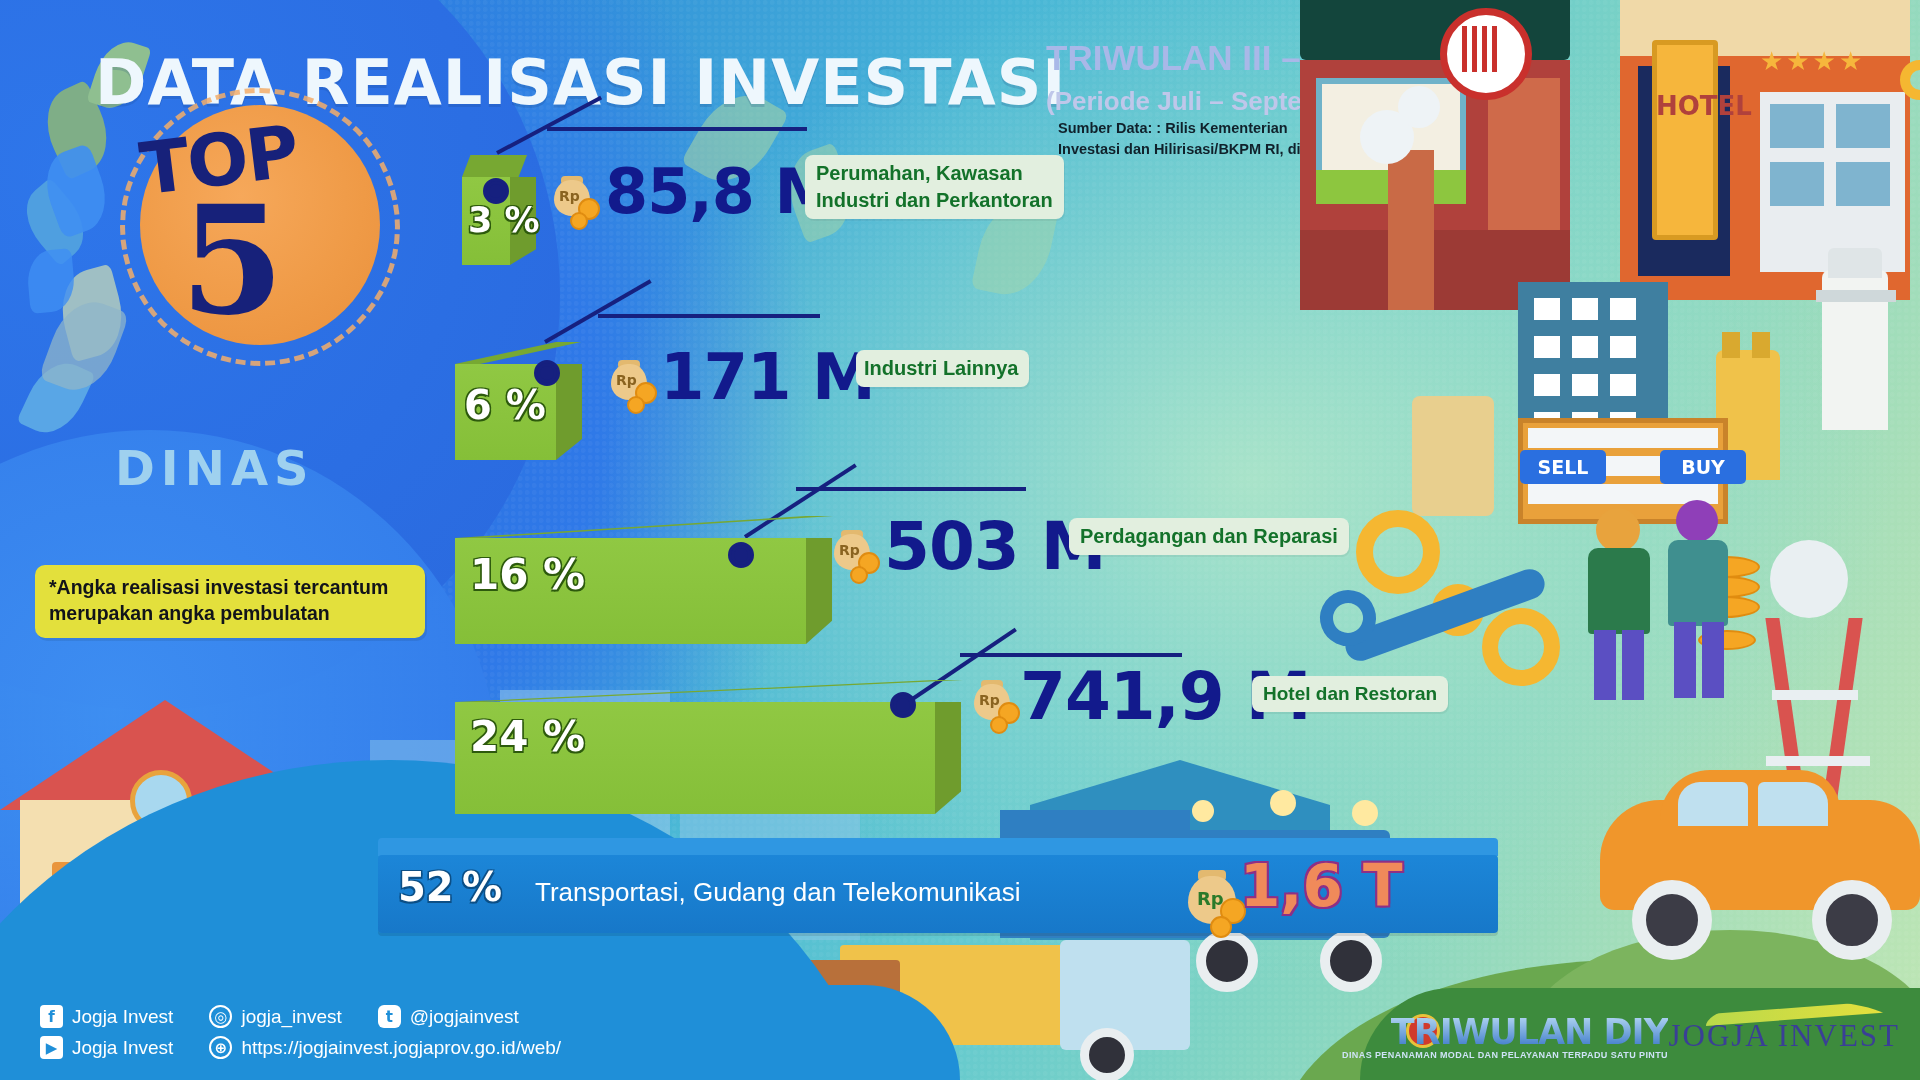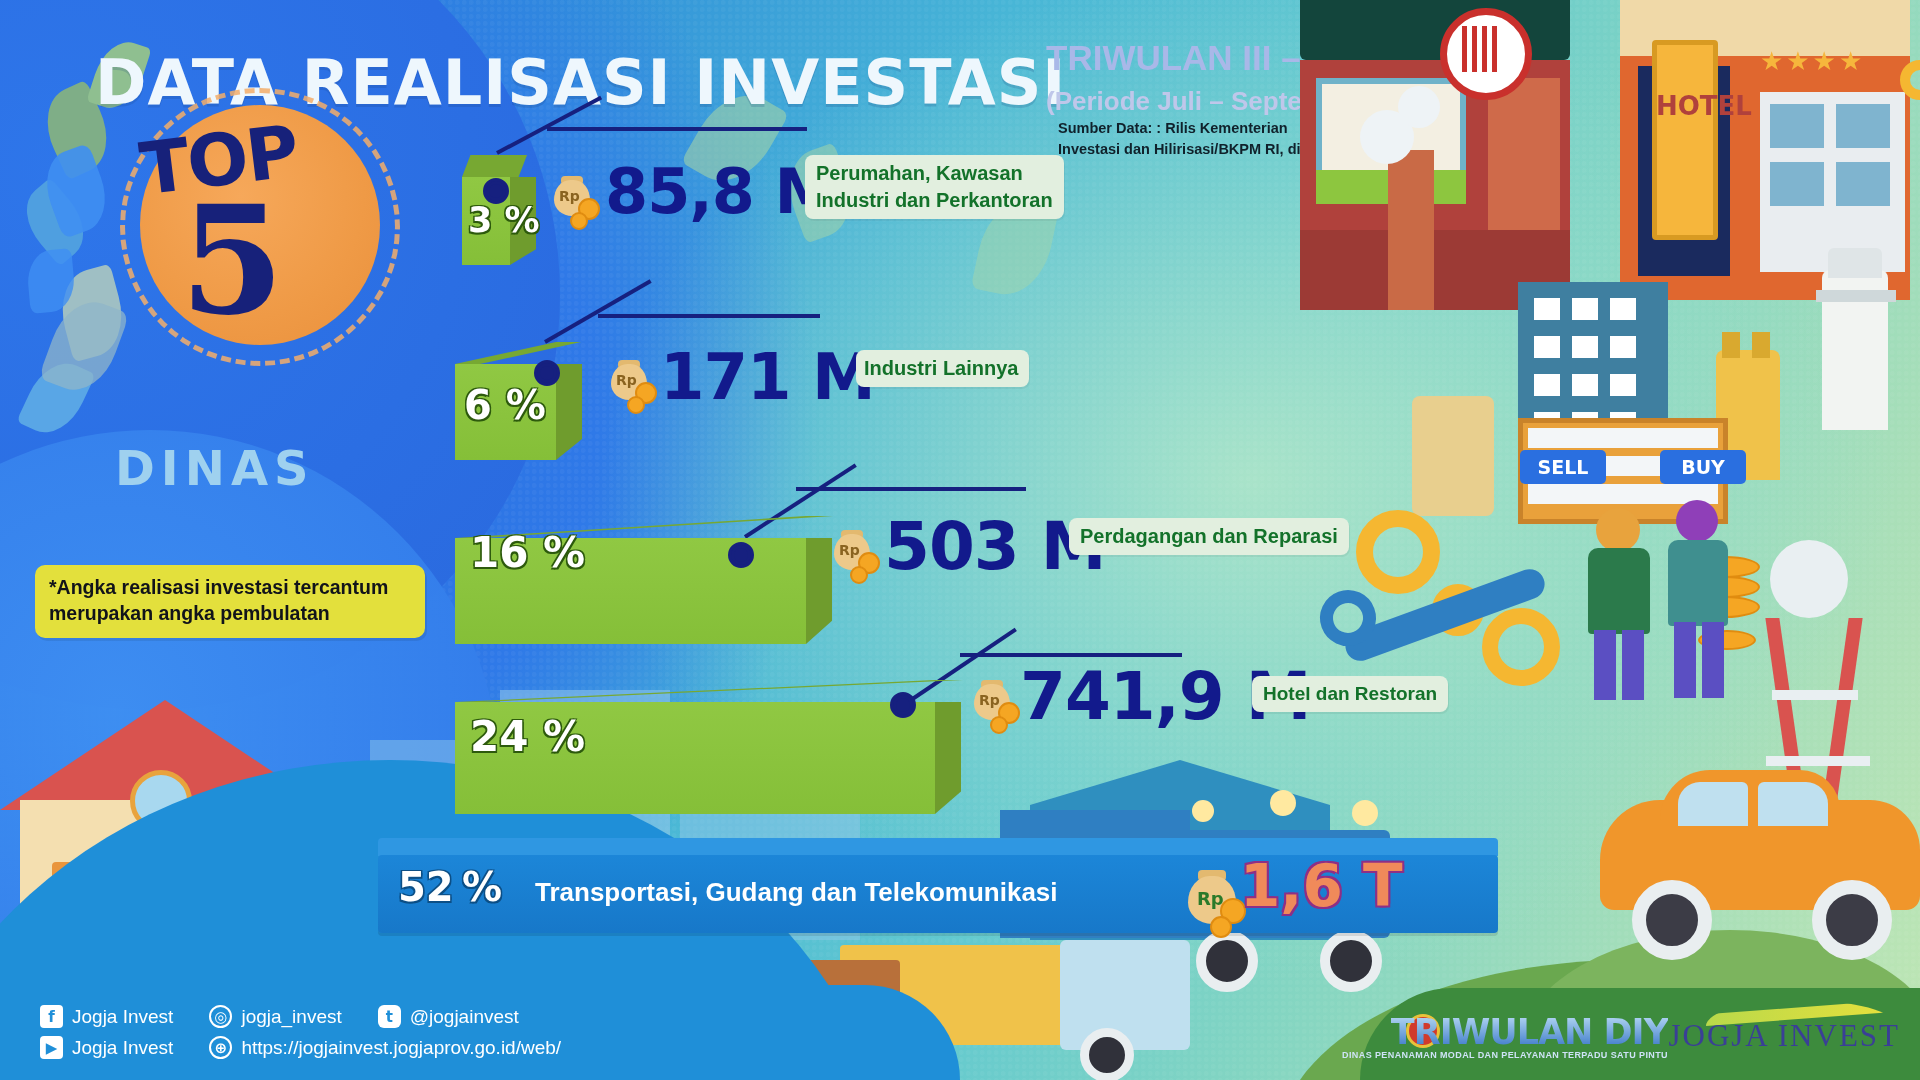--- a/index.html
+++ b/index.html
@@ -94,21 +94,21 @@
     background:linear-gradient(180deg,#1c86d8 0%,#1778c9 100%); border-radius:4px;
     box-shadow:0 3px 0 rgba(0,0,0,.10);}
   .bluebar-top{ position:absolute; left:378px; top:838px; width:1120px; height:18px;
     background:#2f97e2; border-radius:4px 4px 0 0;}
   .bluepct{ position:absolute; left:398px; top:864px; font-size:40px; font-weight:800; color:#fff;
     font-family:"DejaVu Sans", sans-serif;
     text-shadow:-1.5px -1.5px 0 #0c4f86, 1.5px -1.5px 0 #0c4f86, -1.5px 1.5px 0 #0c4f86, 1.5px 1.5px 0 #0c4f86;}
   .bluepct2{ position:absolute; left:462px; top:864px; font-size:40px; font-weight:800; color:#fff;
     font-family:"DejaVu Sans", sans-serif;
     text-shadow:-1.5px -1.5px 0 #0c4f86, 1.5px -1.5px 0 #0c4f86, -1.5px 1.5px 0 #0c4f86, 1.5px 1.5px 0 #0c4f86;}
-  .bluelabel{ position:absolute; left:535px; top:877px; font-size:26px; font-weight:700; color:#fff;}
+  .bluelabel{ position:absolute; left:535px; top:877px; font-size:26px; font-weight:400; color:#fff;}
   .bluevalue{ position:absolute; left:1240px; top:852px; font-size:58px; font-weight:800;
     color:#f08a5a; font-family:"DejaVu Sans", sans-serif;
     text-shadow:-2px -2px 0 #8e2f86, 2px -2px 0 #8e2f86, -2px 2px 0 #8e2f86, 2px 2px 0 #8e2f86;}
 
   
   .foot{ position:absolute; left:40px; top:1005px; font-size:19px; color:#fff; }
   .fline{ display:flex; align-items:center; gap:9px; margin-bottom:8px;}
   .fgap{ width:18px; }
   .fi{ display:inline-flex; align-items:center; justify-content:center; width:23px; height:23px;
     background:#fff; color:#1f8fd8; border-radius:4px; font-size:15px; font-weight:800;
@@ -351,21 +351,21 @@
   </div>
 
   <div>
     <div class="leadd" style="left:745px;top:535px;width:132px;transform:rotate(-33deg);"></div>
     <div class="lead" style="left:796px;top:487px;width:230px;"></div>
     <div class="bar3d" style="left:455px;top:516px;width:378px;height:132px;">
       <div class="bar-top" style="width:378px; clip-path:polygon(0 100%,351px 0,378px 0,27px 100%);"></div>
       <div class="bar-face" style="width:351px;height:106px;"></div>
       <div class="bar-side" style="left:351px;top:22px;height:106px;clip-path:polygon(0 0,100% -22%,100% 78%,0 100%);"></div>
     </div>
-    <div class="pct" style="left:470px;top:528px;font-size:42px;">16 %</div>
+    <div class="pct" style="left:470px;top:550px;font-size:42px;">16 %</div>
     <div class="dot" style="left:728px;top:542px;">
         <i></i>
       </div>
 
     <div class="bag" style="left:828px;top:522px;width:56px;height:58px;">
       <div class="tie"></div>
         <div class="sack"></div>
         <div class="rp">Rp</div>
       <div class="coin" style="left:30px;top:30px;width:22px;height:22px;"></div>
       <div class="coin" style="left:22px;top:44px;width:18px;height:18px;"></div>

